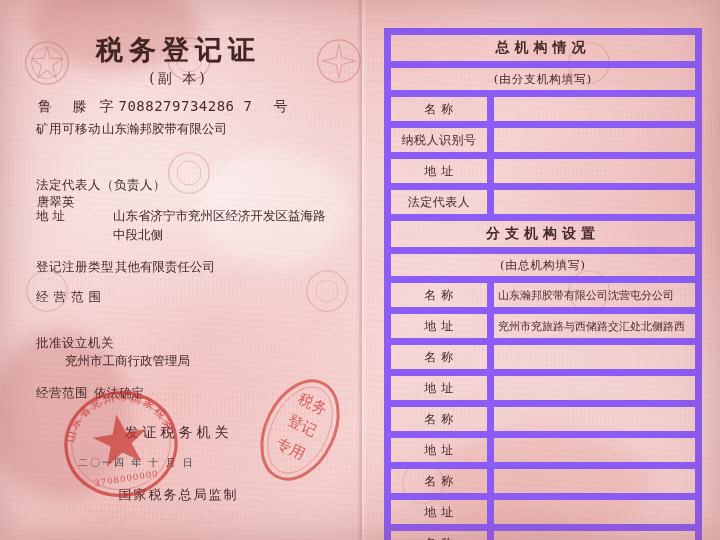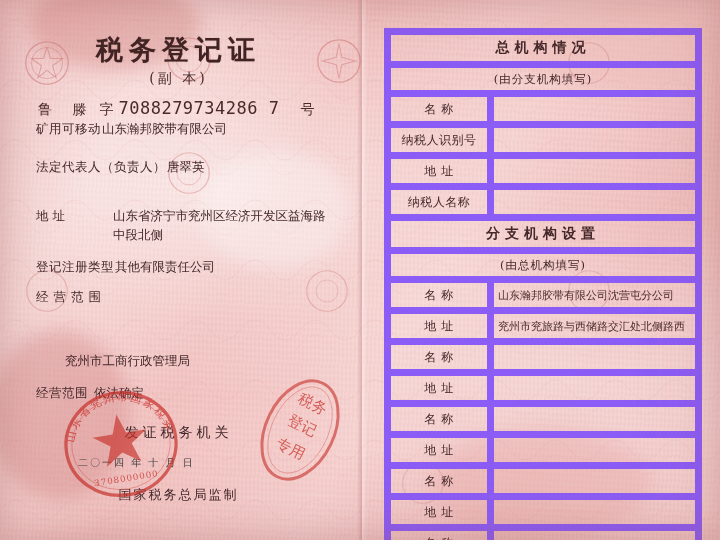--- a/index.html
+++ b/index.html
@@ -118,21 +118,21 @@
     letter-spacing: 8px;
     font-size: 14px;
   }
   .reg-zi {
     font-family: "DejaVu Serif", "Liberation Serif", serif;
     font-size: 14px;
     padding: 0 2px;
   }
   .reg-number {
     font-family: "DejaVu Sans Mono", "Liberation Mono", monospace;
-    font-size: 17px;
+    font-size: 14px;
     letter-spacing: 0.5px;
     text-align: right;
   }
   .reg-hao {
     font-family: "DejaVu Serif", "Liberation Serif", serif;
     font-size: 14px;
     margin-left: 18px;
   }
   .field {
     position: absolute;
@@ -321,39 +321,42 @@
       <span class="reg-zi">字</span>
       <span class="reg-number">7088279734286 7</span>
       <span class="reg-hao">号</span>
     </div>
 
     <div class="field" style="top:120px;">
       <span class="lbl lbl-sp1">矿用可移动</span>
       <span class="val">山东瀚邦胶带有限公司</span>
     </div>
 
-    <div class="field" style="top:158px;">
+    <div class="field" style="top:176px;flex-direction:column;">
       <span class="lbl lbl-sp1">法定代表人（负责人）</span>
       <span class="val">唐翠英</span>
     </div>
 
     <div class="field" style="top:206px; line-height:19px;">
       <span class="lbl" style="letter-spacing:0px; width:76px; display:inline-block;">地            址</span>
       <span class="val" style="max-width:215px;">山东省济宁市兖州区经济开发区益海路中段北侧</span>
     </div>
 
     <div class="field" style="top:258px;">
       <span class="lbl lbl-sp1">登记注册类型</span>
       <span class="val">其他有限责任公司</span>
     </div>
 
     <div class="field" style="top:274px; align-items:flex-start;">
       <span class="lbl scope-lbl" style="width:78px; display:inline-block; padding-top:14px;">经 营 范 围</span>
     </div>
 
+    <div class="field" style="top:334px;">
+      <span class="lbl lbl-sp1">批准设立机关</span>
+    </div>
     <div class="field" style="top:352px; left:64px;">
       <span class="val">兖州市工商行政管理局</span>
     </div>
 
     <div class="field" style="top:384px;">
       <span class="lbl lbl-sp1">经营范围</span>
       <span class="val" style="padding-left:6px;">依法确定</span>
     </div>
 
     <div class="issuer-line" style="top:424px; font-size:14px;">发证税务机关</div>
@@ -399,21 +402,21 @@
         </tr>
         <tr>
           <td class="key">纳税人识别号</td>
           <td class="val"></td>
         </tr>
         <tr>
           <td class="key">地        址</td>
           <td class="val"></td>
         </tr>
         <tr>
-          <td class="key">纳税人名称</td>
+          <td class="key">法定代表人</td>
           <td class="val"></td>
         </tr>
 
         <tr>
           <td class="hdr" colspan="2">分支机构设置</td>
         </tr>
         <tr>
           <td class="subhdr" colspan="2">(由总机构填写)</td>
         </tr>
 

